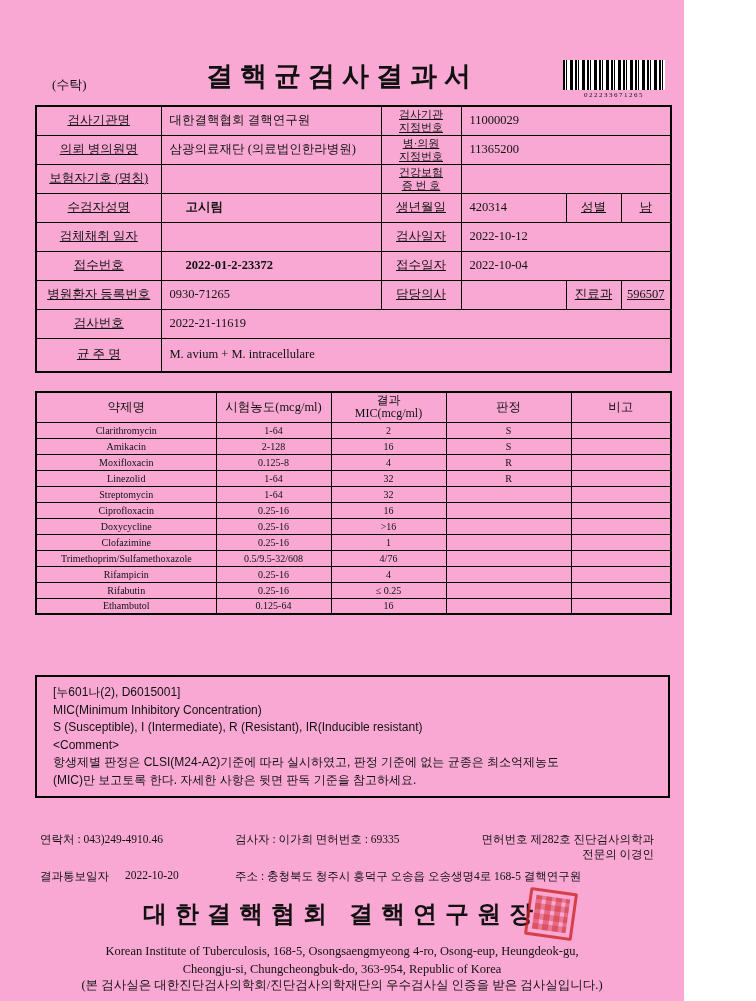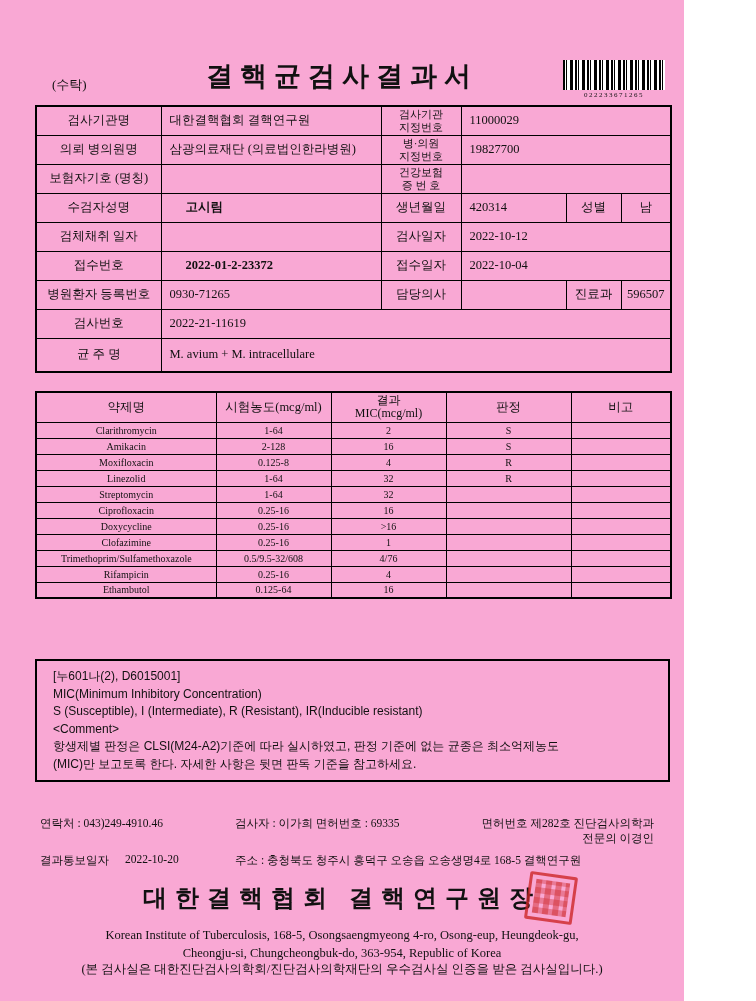--- a/index.html
+++ b/index.html
@@ -20,21 +20,21 @@
     height:30px; width:100%;
     background:repeating-linear-gradient(90deg,
       #000 0 2px,#fff 2px 3px,#000 3px 4px,#fff 4px 7px,#000 7px 10px,#fff 10px 12px);
   }
   .barcode-number { font-size:7px; text-align:center; letter-spacing:1.5px; margin-top:1px; }
 
   
   table { border-collapse:collapse; table-layout:fixed; }
   .info-table { margin:5px 0 0 35px; width:635px; border:2px solid #000; }
   .info-table td { border:1px solid #000; height:29px; overflow:hidden; vertical-align:middle; }
-  .lbl { text-align:center; font-size:12.5px; }
+  .lbl { text-align:center; font-size:12.5px;text-decoration:underline; }
   .val { font-size:12.5px; padding-left:8px; }
   .pre { white-space:pre-line; font-size:11px; line-height:1.15; }
   .bold { font-weight:bold;padding-left:24px; }
   .tall { height:34px !important; }
 
   .drug-table { margin:18px 0 0 35px; width:635px; border:2px solid #000; }
   .drug-table th {
     border:1px solid #000; font-size:12.5px; font-weight:normal; height:30px;
     vertical-align:middle; text-align:center;
   }
@@ -108,21 +108,21 @@
       <td class="val">대한결핵협회 결핵연구원</td>
       <td class="lbl pre">검사기관
 지정번호</td>
       <td class="val" colspan="3">11000029</td>
     </tr>
     <tr>
       <td class="lbl">의뢰 병의원명</td>
       <td class="val">삼광의료재단 (의료법인한라병원)</td>
       <td class="lbl pre">병·의원
 지정번호</td>
-      <td class="val" colspan="3">19827700</td>
+      <td class="val" colspan="3">11365200</td>
     </tr>
     <tr>
       <td class="lbl">보험자기호 (명칭)</td>
       <td class="val"></td>
       <td class="lbl pre">건강보험
 증 번 호</td>
       <td class="val" colspan="3"></td>
     </tr>
     <tr>
       <td class="lbl">수검자성명</td>
@@ -244,20 +244,27 @@
           <td></td>
         </tr>
     <tr>
           <td>Rifampicin</td>
           <td>0.25-16</td>
           <td>4</td>
           <td></td>
           <td></td>
         </tr>
     <tr>
+          <td>Rifabutin</td>
+          <td>0.25-16</td>
+          <td>≤ 0.25</td>
+          <td></td>
+          <td></td>
+        </tr>
+    <tr>
           <td>Ethambutol</td>
           <td>0.125-64</td>
           <td>16</td>
           <td></td>
           <td></td>
         </tr>
   </tbody>
     </table>
 
   <div class="comment-box">

